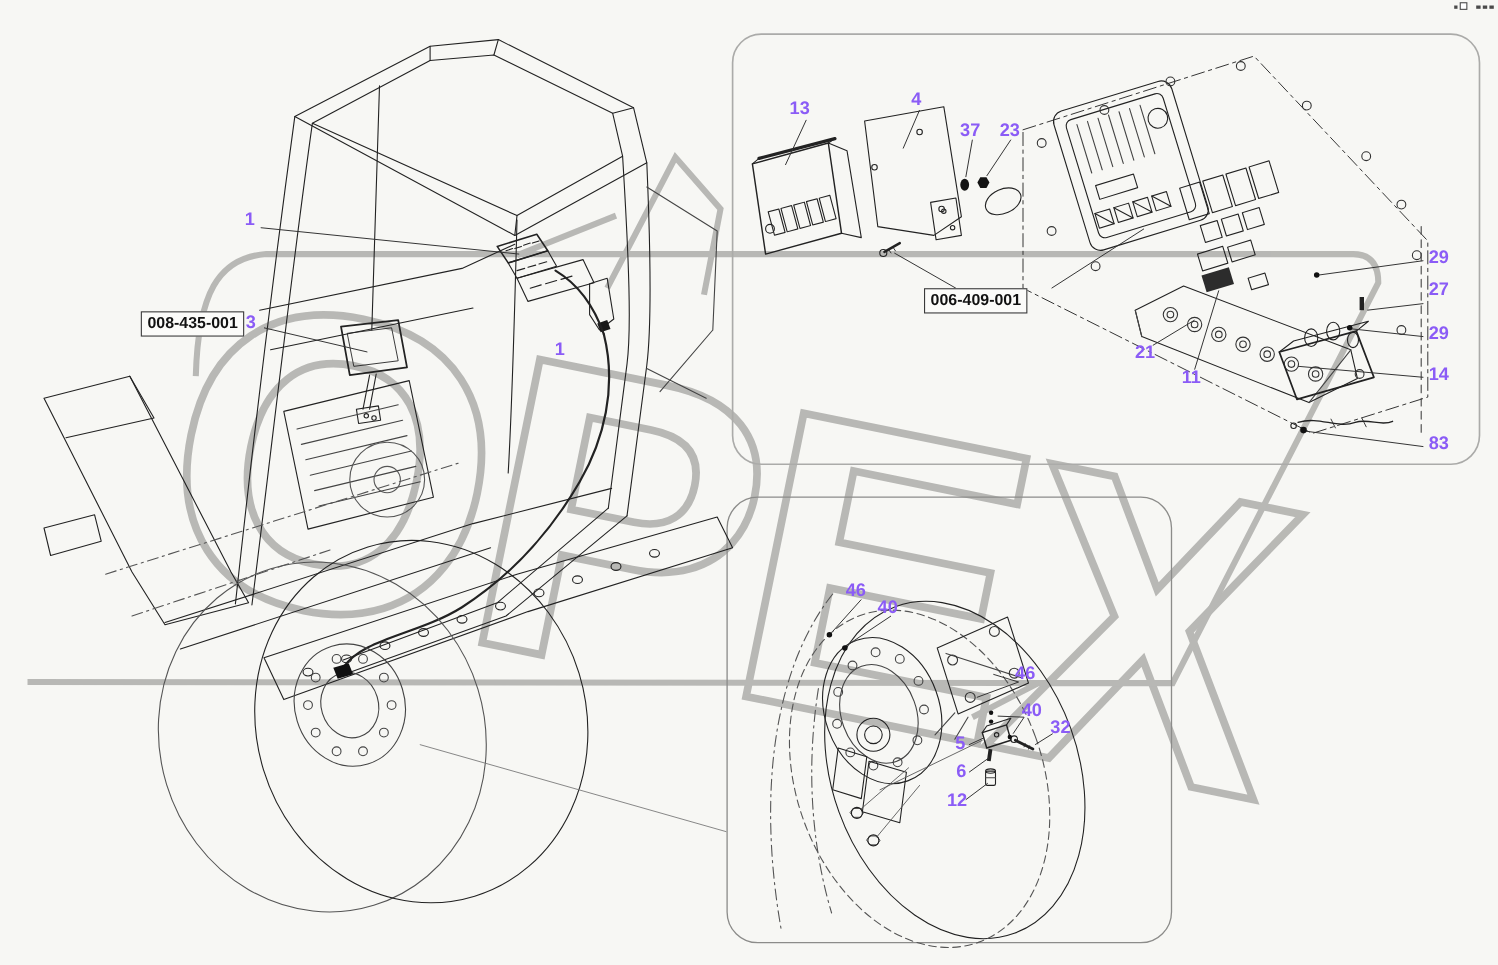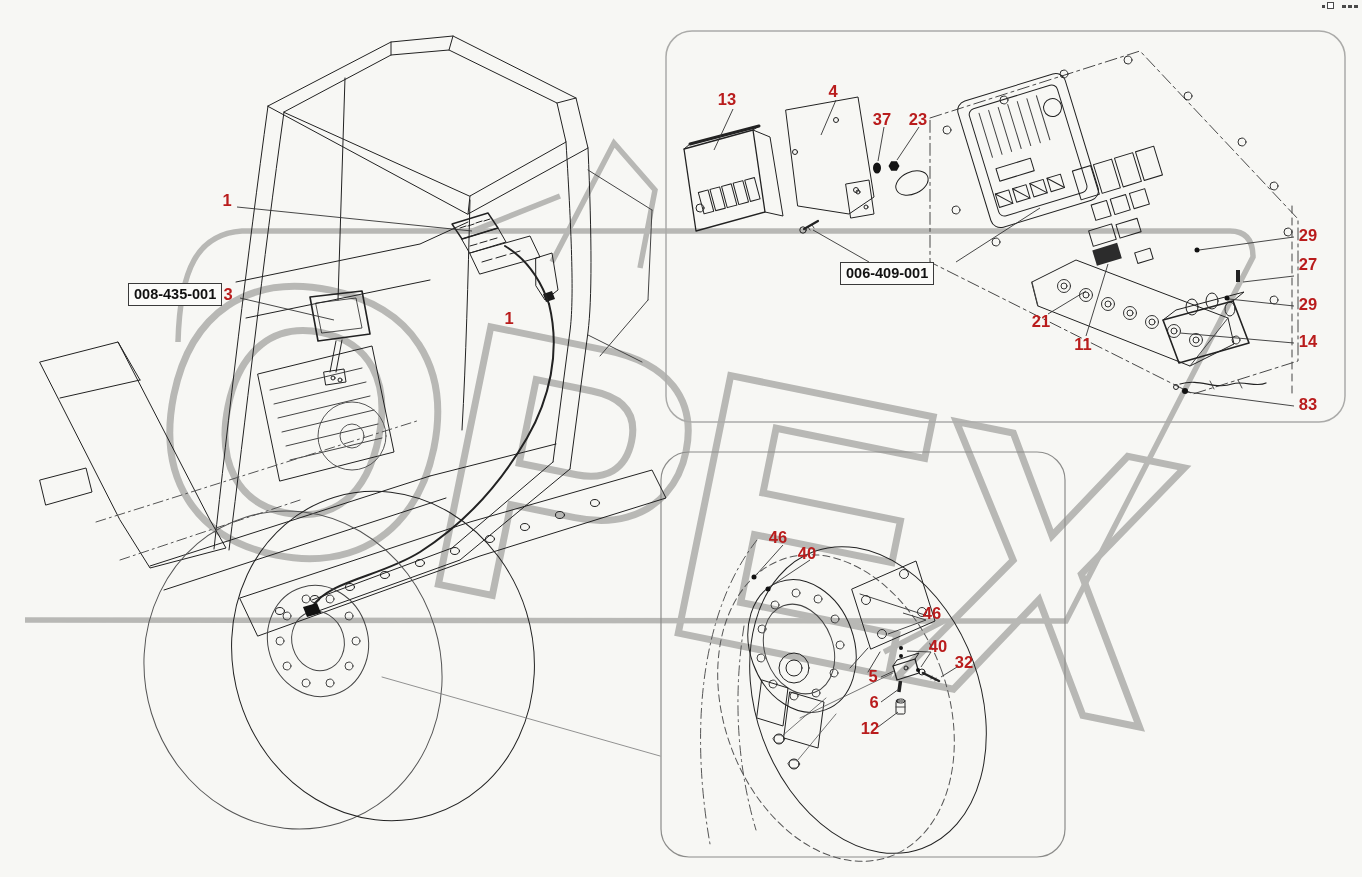--- a/index.html
+++ b/index.html
@@ -1,20 +1,20 @@
 <!DOCTYPE html>
 <html><head>
 <meta charset="utf-8">
 <style>
   html,body{margin:0;padding:0;background:#f7f7f4;}
   .stage{position:relative;width:1362px;height:877px;background:#f7f7f4;overflow:hidden;
          font-family:"Liberation Sans",sans-serif;}
   .stage svg{position:absolute;left:0;top:0;}
   .callout{position:absolute;transform:translate(-50%,-50%);font-weight:bold;font-size:16.5px;
-           color:#b91c1c;white-space:nowrap;z-index:5;}
+           color:#8b5cf6;white-space:nowrap;z-index:5;}
   .ref-label{position:absolute;border:1.4px solid #3a3a3a;background:#fbfbf9;color:#111;
              font-weight:bold;font-size:14.5px;line-height:19px;padding:1px 5px;z-index:5;}
   .corner-icons{position:absolute;right:4px;top:2px;display:flex;align-items:flex-end;gap:2px;z-index:6;}
   .ci{display:inline-block;background:#4a4a4a;}
   .ci.sq1{width:3px;height:3px;margin-bottom:2px;}
   .ci.sq2{width:5px;height:5px;background:#fff;border:1px solid #4a4a4a;margin-bottom:1px;}
   .ci.dot{width:4px;height:3px;margin-bottom:2px;}
   .ci.gap{width:4px;background:transparent;}
 </style>
 </head>

